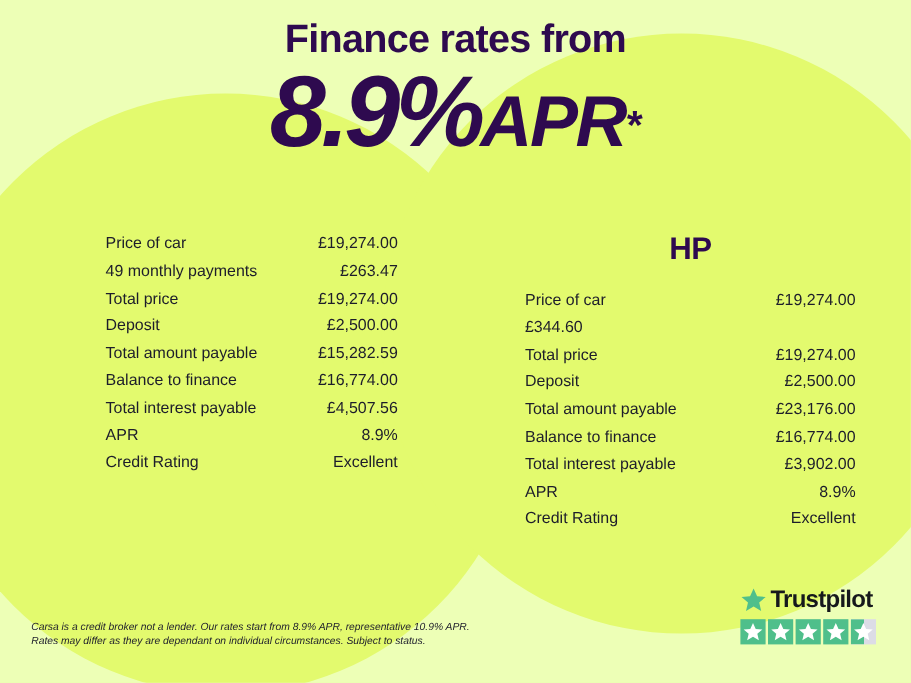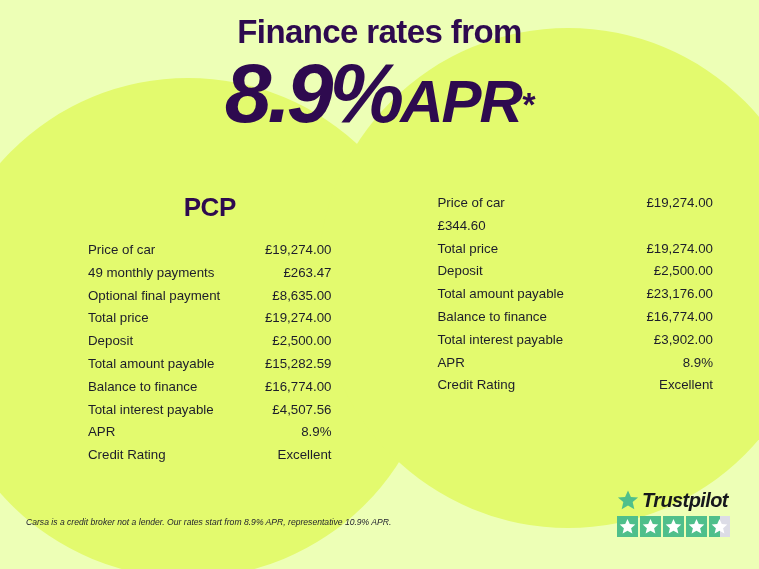--- a/index.html
+++ b/index.html
@@ -132,21 +132,20 @@
     right: 22px;
     top: 488px;
     width: 120px;
   }
   .tp-head {
     display: flex;
     align-items: center;
     justify-content: flex-start;
     gap: 3px;
     height: 24px;
-    font-style: italic;
   }
   .tp-star-logo { width: 22px; height: 22px; display: block; }
   .tp-wordmark {
     color: #16181c;
     font-size: 20px;
     font-weight: bold;
     letter-spacing: -0.6px;
     line-height: 1;
   }
   .tp-stars {
@@ -189,35 +188,30 @@
     <div class="headline-wrap">
       <div class="headline-top">Finance rates from</div>
       <div class="headline-big">
         <span class="rate-number">8.9%</span><span class="rate-apr">APR</span><span class="rate-asterisk">*</span>
       </div>
     </div>
 
     <div class="plans">
 
       <div class="plan plan-pcp">
-        <div class="plan-title">PCP</div>
 
         <div class="row">
           <span class="row-label">Price of car</span>
           <span class="row-value">£19,274.00</span>
         </div>
         <div class="row bold">
           <span class="row-label">49 monthly payments</span>
           <span class="row-value">£263.47</span>
         </div>
         <div class="row">
-          <span class="row-label">Optional final payment</span>
-          <span class="row-value">£8,635.00</span>
-        </div>
-        <div class="row">
           <span class="row-label">Total price</span>
           <span class="row-value">£19,274.00</span>
         </div>
         <div class="row">
           <span class="row-label">Deposit</span>
           <span class="row-value">£2,500.00</span>
         </div>
         <div class="row">
           <span class="row-label">Total amount payable</span>
           <span class="row-value">£15,282.59</span>
@@ -234,20 +228,21 @@
           <span class="row-label">APR</span>
           <span class="row-value">8.9%</span>
         </div>
         <div class="row">
           <span class="row-label">Credit Rating</span>
           <span class="row-value">Excellent</span>
         </div>
       </div>
 
       <div class="plan plan-hp">
+        <div class="plan-title">HP</div>
 
         <div class="row">
           <span class="row-label">Price of car</span>
           <span class="row-value">£19,274.00</span>
         </div>
         <div class="row bold">
           <span class="row-value">£344.60</span>
         </div>
         <div class="row">
           <span class="row-label">Total price</span>
@@ -276,20 +271,21 @@
         <div class="row">
           <span class="row-label">Credit Rating</span>
           <span class="row-value">Excellent</span>
         </div>
       </div>
 
     </div>
 
     <div class="footer-note">
       <p>Carsa is a credit broker not a lender. Our rates start from 8.9% APR, representative 10.9% APR.</p>
+      <p>Rates may differ as they are dependant on individual circumstances. Subject to status.</p>
     </div>
 
     <div class="trustpilot">
       <div class="tp-head">
         <svg class="tp-star-logo" viewBox="0 0 24 24">
           <polygon points="12,1.5 15.2,8.6 23,9.2 17.1,14.3 18.9,22 12,17.9 5.1,22 6.9,14.3 1,9.2 8.8,8.6" fill="#4fbf8b"></polygon>
         </svg>
         <span class="tp-wordmark">Trustpilot</span>
       </div>
       <div class="tp-stars">

